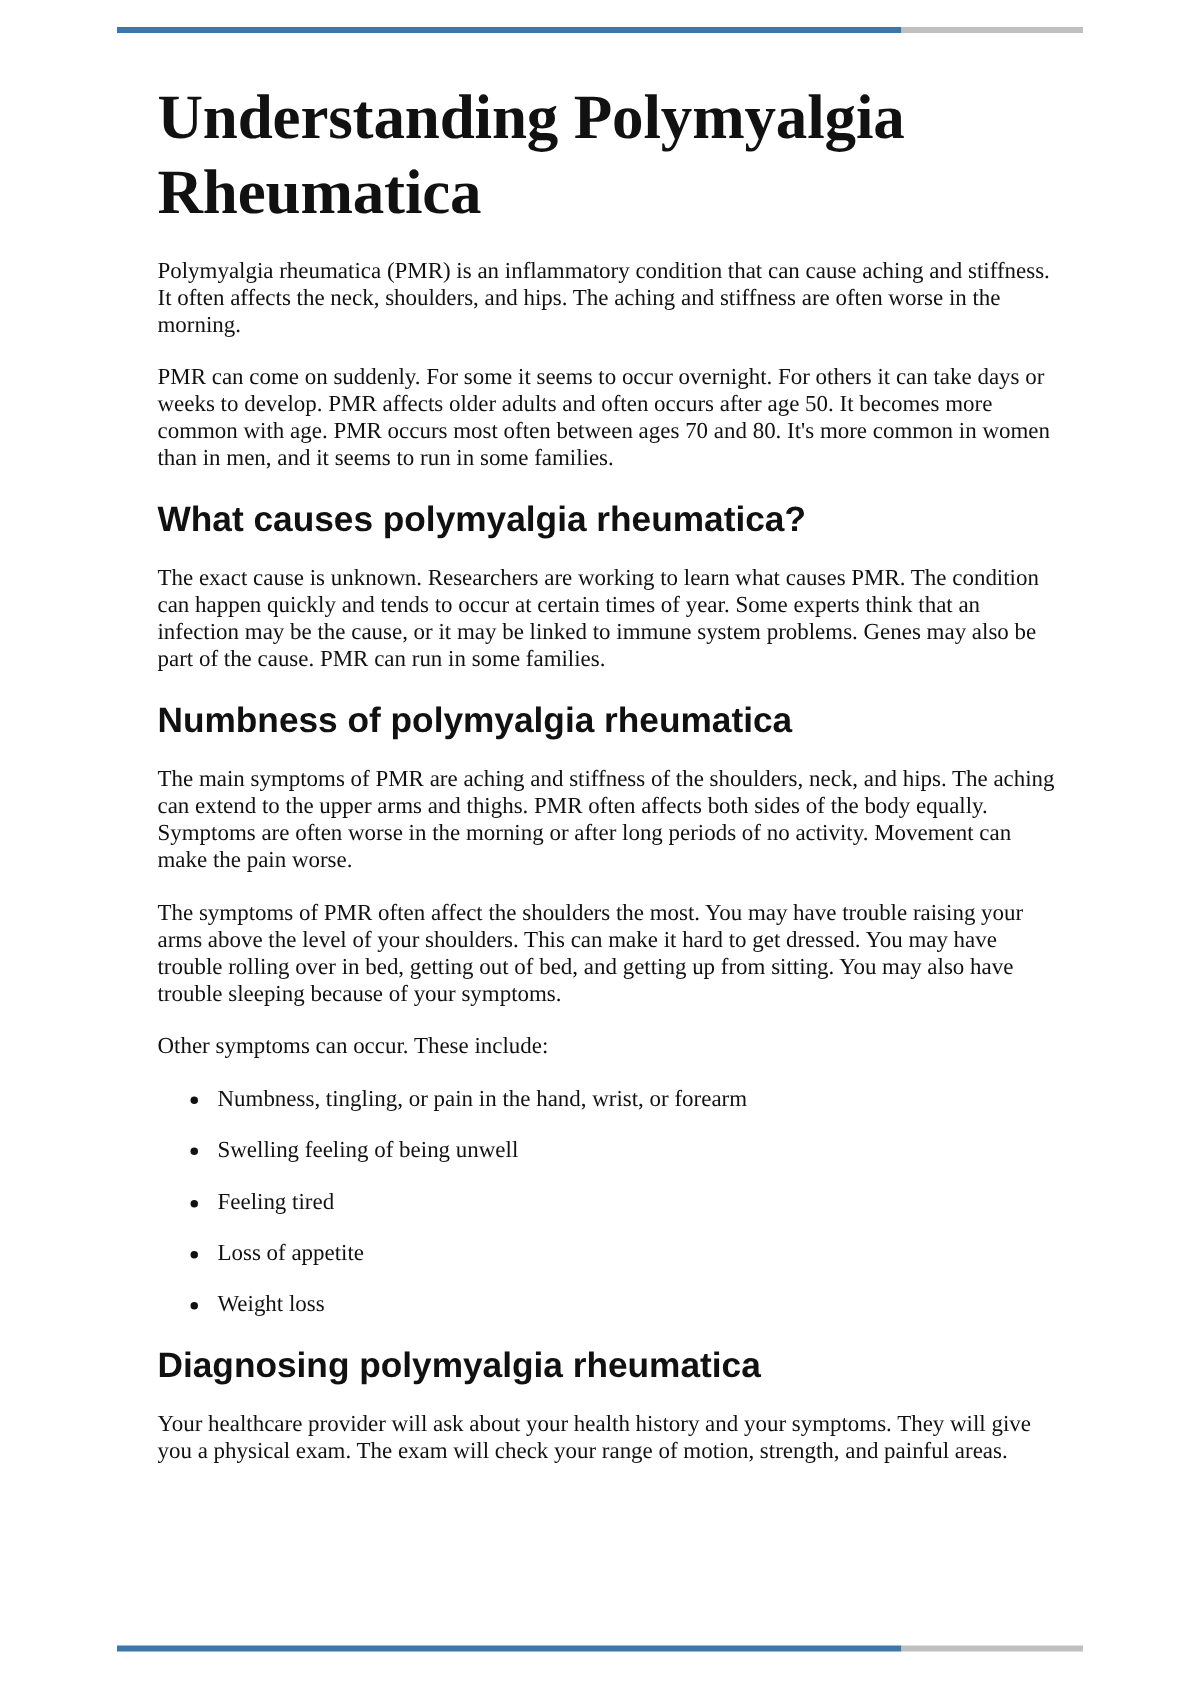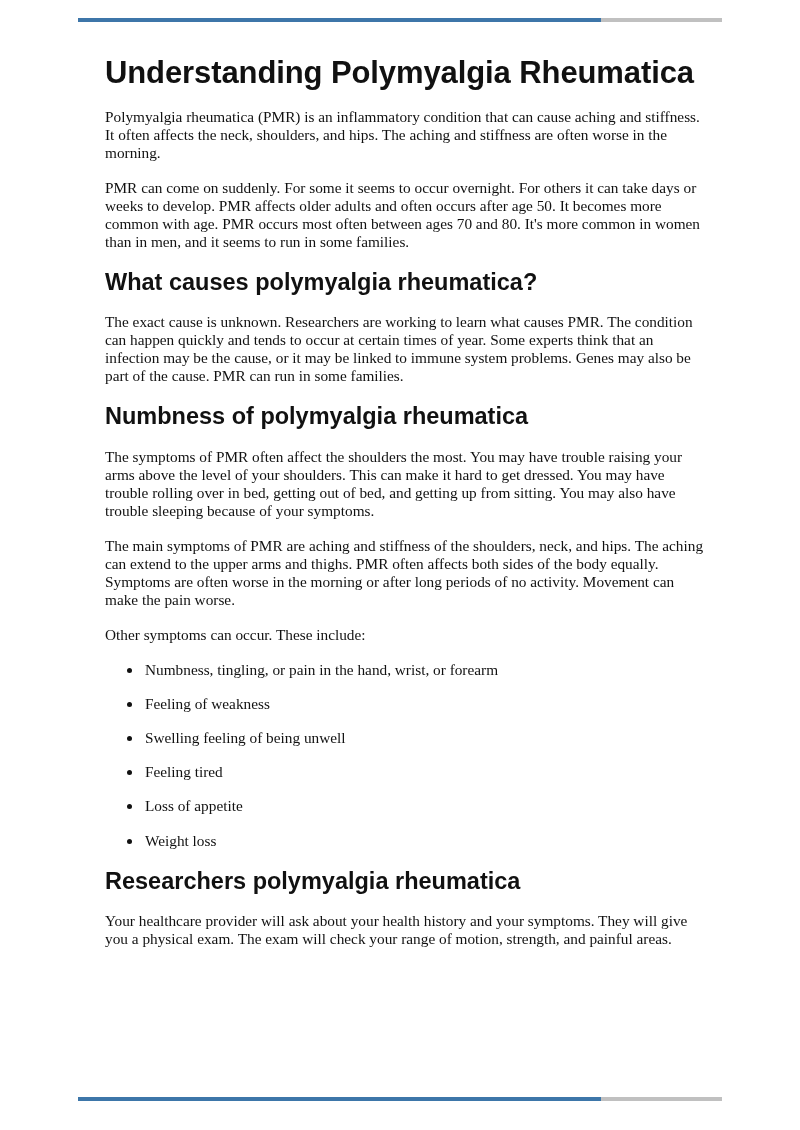--- a/index.html
+++ b/index.html
@@ -14,22 +14,22 @@
     font-family: "DejaVu Sans", sans-serif; font-style: italic;
     font-size: 7.5px; color: #8a8a8a; margin-top: 34px;
   }
   .footer-left { left: 80px; }
   .footer-right { right: 78px; }
   .content {
     position: absolute; left: 105px; top: 54px; width: 600px;
     font-family: "Liberation Serif", serif; color: #111;
   }
   h1 {
-    font-family: Liberation Sans, sans-serif; font-weight: bold;
-    font-size: 31px; margin: 0 0 17px 0; line-height: 1.2; letter-spacing: -0.1px;
+    font-family: Liberation Serif, serif; font-weight: bold;
+    font-size: 42px; margin: 0 0 17px 0; line-height: 1.2; letter-spacing: -0.1px;
   }
   h2 {
     font-family: Liberation Sans, sans-serif; font-weight: bold;
     font-size: 23.5px; margin: 0 0 17px 0; line-height: 1.2;
   }
   p {
     font-size: 15.3px; line-height: 18px; margin: 16px 0 17px 0;
   }
   ul { margin: 0 0 17px 0; padding-left: 40px; list-style: none; }
   li {
@@ -50,33 +50,32 @@
 
 <div class="content">
   <h1>Understanding Polymyalgia Rheumatica</h1>
   <p>Polymyalgia rheumatica (PMR) is an inflammatory condition that can cause aching and stiffness. It often affects the neck, shoulders, and hips. The aching and stiffness are often worse in the morning.</p>
   <p>PMR can come on suddenly. For some it seems to occur overnight. For others it can take days or weeks to develop. PMR affects older adults and often occurs after age 50. It becomes more common with age. PMR occurs most often between ages 70 and 80. It's more common in women than in men, and it seems to run in some families.</p>
 
   <h2>What causes polymyalgia rheumatica?</h2>
   <p>The exact cause is unknown. Researchers are working to learn what causes PMR. The condition can happen quickly and tends to occur at certain times of year. Some experts think that an infection may be the cause, or it may be linked to immune system problems. Genes may also be part of the cause. PMR can run in some families.</p>
 
   <h2>Numbness of polymyalgia rheumatica</h2>
+  <p>The main symptoms of PMR are aching and stiffness of the shoulders, neck, and hips. The aching can extend to the upper arms and thighs. PMR often affects both sides of the body equally. Symptoms are often worse in the morning or after long periods of no activity. Movement can make the pain worse.</p>
   <p>The symptoms of PMR often affect the shoulders the most. You may have trouble raising your arms above the level of your shoulders. This can make it hard to get dressed. You may have trouble rolling over in bed, getting out of bed, and getting up from sitting. You may also have trouble sleeping because of your symptoms.</p>
-  <p>The main symptoms of PMR are aching and stiffness of the shoulders, neck, and hips. The aching can extend to the upper arms and thighs. PMR often affects both sides of the body equally. Symptoms are often worse in the morning or after long periods of no activity. Movement can make the pain worse.</p>
   <p>Other symptoms can occur. These include:</p>
   <ul>
     <li><span class="bullet"></span><span>Numbness, tingling, or pain in the hand, wrist, or forearm</span></li>
-    <li><span class="bullet"></span><span>Feeling of weakness</span></li>
     <li><span class="bullet"></span><span>Swelling feeling of being unwell</span></li>
     <li><span class="bullet"></span><span>Feeling tired</span></li>
     <li><span class="bullet"></span><span>Loss of appetite</span></li>
     <li><span class="bullet"></span><span>Weight loss</span></li>
   </ul>
 
-  <h2>Researchers polymyalgia rheumatica</h2>
+  <h2>Diagnosing polymyalgia rheumatica</h2>
   <p>Your healthcare provider will ask about your health history and your symptoms. They will give you a physical exam. The exam will check your range of motion, strength, and painful areas.</p>
 </div>
 
 <div class="bar bottom">
   <div class="blue" style="background: rgb(61, 118, 169);"></div>
   <div class="gray" style="background: rgb(192, 192, 192);"></div>
 </div>
 <div class="footer-left">© Krames</div>
 <div class="footer-right">Page 1 of 2</div>
 

